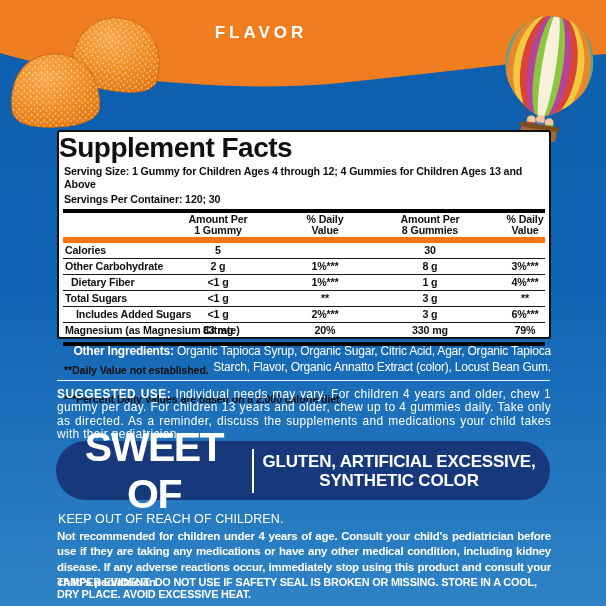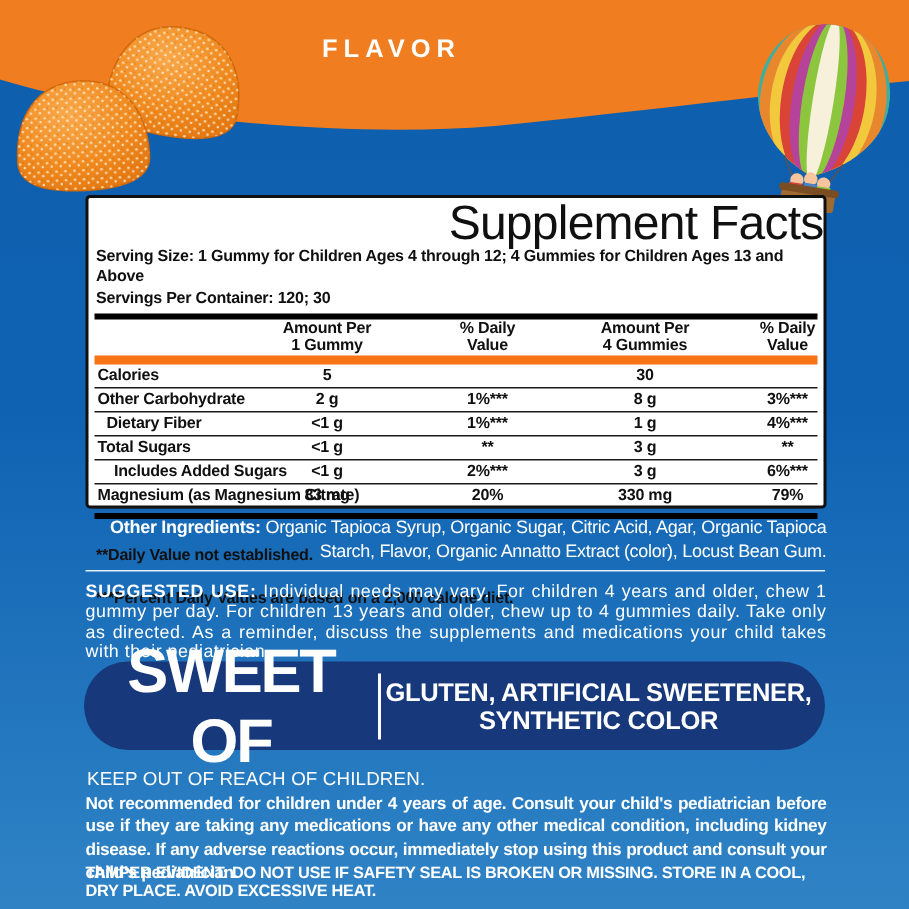--- a/index.html
+++ b/index.html
@@ -15,21 +15,21 @@
     color:#ffffff;font-weight:bold;font-size:17px;letter-spacing:4px;line-height:22px;
   }
   .gummies{position:absolute;left:5px;top:10px;}
   .balloon{position:absolute;left:490px;top:12px;}
   
   .panel{
     position:absolute;left:57px;top:130px;width:494px;height:209px;
     background:#ffffff;border:2px solid #101010;border-radius:3px;
     box-sizing:border-box;color:#101010;
   }
-  .sf-title{margin-top:2px;text-align:right;font-size:32px;font-weight:normal;letter-spacing:-0.5px;line-height:28px;}
+  .sf-title{margin-top:2px;text-align:left;font-size:28px;font-weight:bold;letter-spacing:-0.5px;line-height:28px;}
   .sf-serving{margin:3px 5px 0 5px;font-size:10.7px;font-weight:bold;letter-spacing:-0.15px;line-height:12.5px;}
   .sf-bar{height:4px;background:#000;margin:3px 4px 0 4px;}
   .sf-head{position:relative;height:24px;margin:0 4px;border-bottom:6px solid #f97316;}
   .sf-head .cell{
     position:absolute;top:1px;transform:translateX(-50%);text-align:center;
     font-size:10.7px;font-weight:bold;line-height:11px;letter-spacing:-0.15px;white-space:nowrap;
   }
   .sf-row{
     position:relative;height:15px;margin:0 4px;border-bottom:1px solid #1a1a1a;
     font-size:10.7px;font-weight:bold;letter-spacing:-0.15px;line-height:14.5px;white-space:nowrap;
@@ -146,21 +146,21 @@
       <div class="cell c1">
         <div>Amount Per</div>
         <div>1 Gummy</div>
       </div>
       <div class="cell c2">
         <div>% Daily</div>
         <div>Value</div>
       </div>
       <div class="cell c3">
         <div>Amount Per</div>
-        <div>4 Gummies</div>
+        <div>8 Gummies</div>
       </div>
       <div class="cell c4">
         <div>% Daily</div>
         <div>Value</div>
       </div>
     </div>
 
     <div class="sf-row">
       <span class="nm">Calories</span>
       <span class="cell c1">5</span>
@@ -212,21 +212,21 @@
   <div class="other-ing"><b>Other Ingredients:</b><span> Organic Tapioca Syrup, Organic Sugar, Citric Acid, Agar, Organic Tapioca Starch, Flavor, Organic Annatto Extract (color), Locust Bean Gum.</span></div>
 
   <div class="sep-line"></div>
 
   <div class="suggested"><b>SUGGESTED USE:</b><span> Individual needs may vary. For children 4 years and older, chew 1 gummy per day. For children 13 years and older, chew up to 4 gummies daily. Take only as directed. As a reminder, discuss the supplements and medications your child takes with their pediatrician.</span></div>
 
   <div class="pill">
     <div class="free-label">SWEET OF</div>
     <div class="free-div"></div>
     <div class="free-items">
-      <div>GLUTEN, ARTIFICIAL SWEETENER,</div>
+      <div>GLUTEN, ARTIFICIAL EXCESSIVE,</div>
       <div>SYNTHETIC COLOR</div>
     </div>
   </div>
 
   <div class="keep-out">KEEP OUT OF REACH OF CHILDREN.</div>
   <div class="not-rec">Not recommended for children under 4 years of age. Consult your child's pediatrician before use if they are taking any medications or have any other medical condition, including kidney disease. If any adverse reactions occur, immediately stop using this product and consult your child's pediatrician.</div>
   <div class="tamper">TAMPER EVIDENT: DO NOT USE IF SAFETY SEAL IS BROKEN OR MISSING. STORE IN A COOL, DRY PLACE. AVOID EXCESSIVE HEAT.</div>
 
 </div>
 

